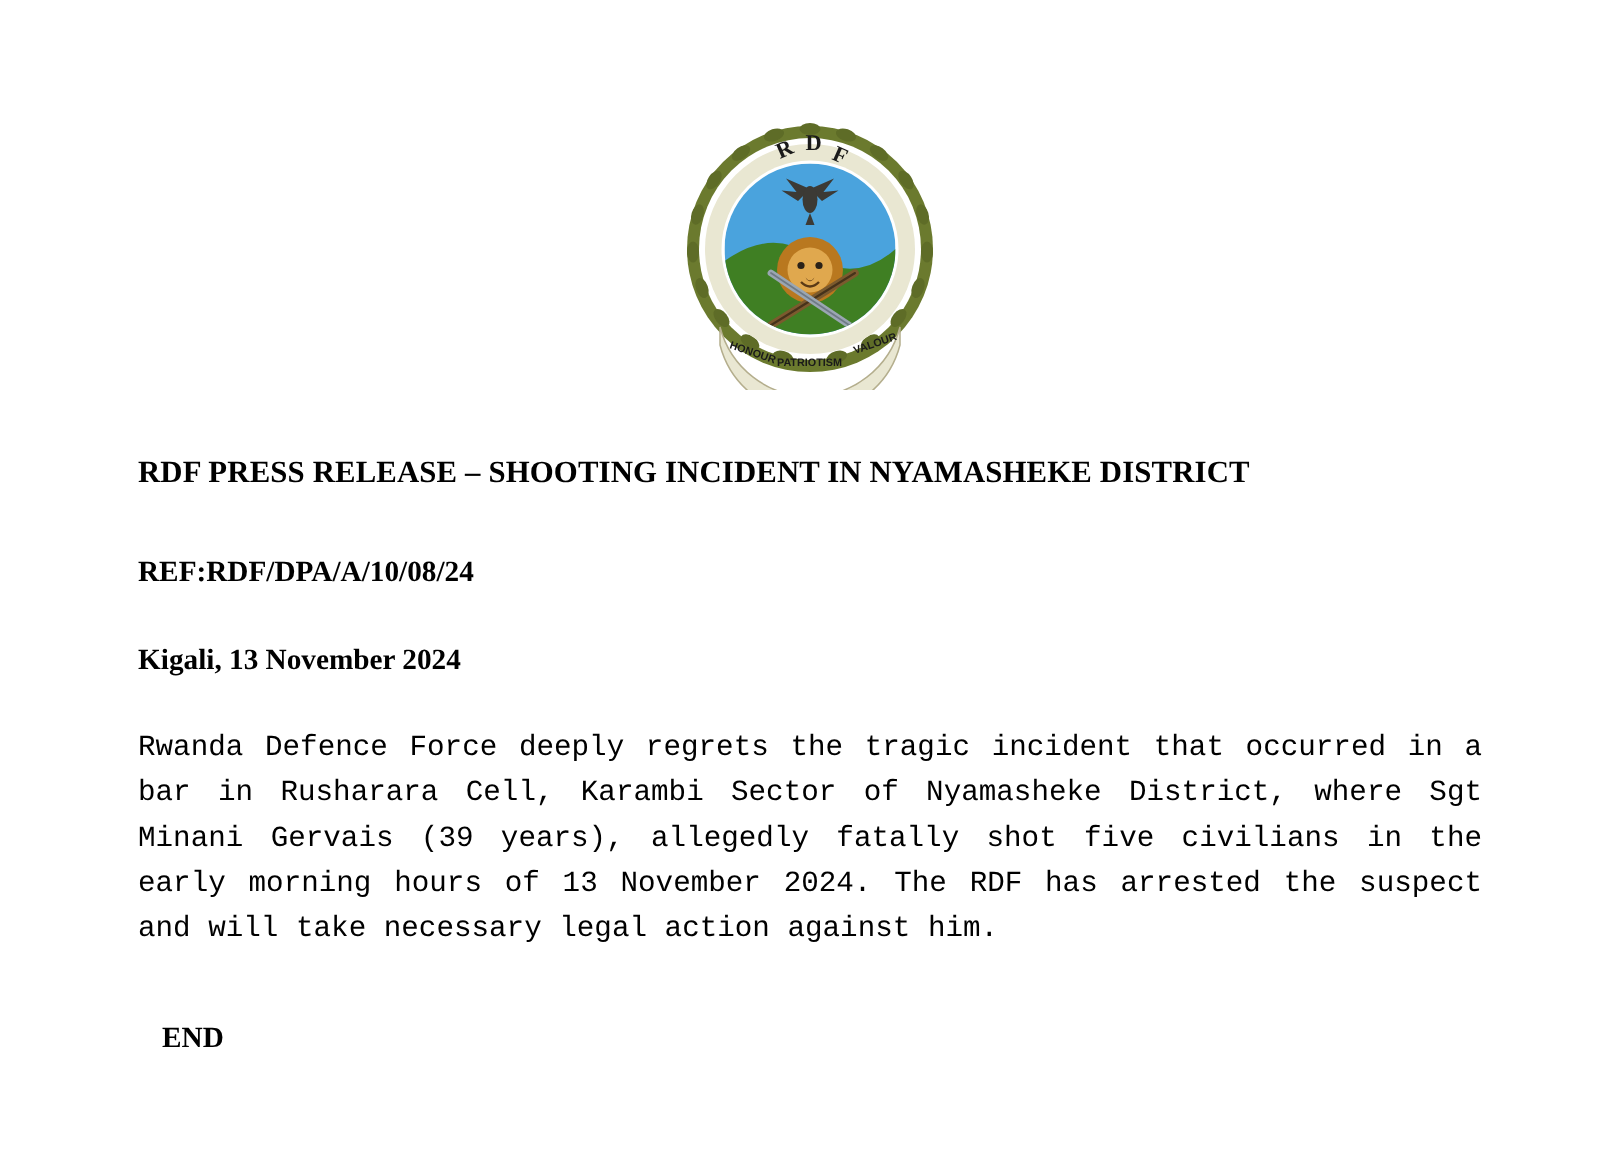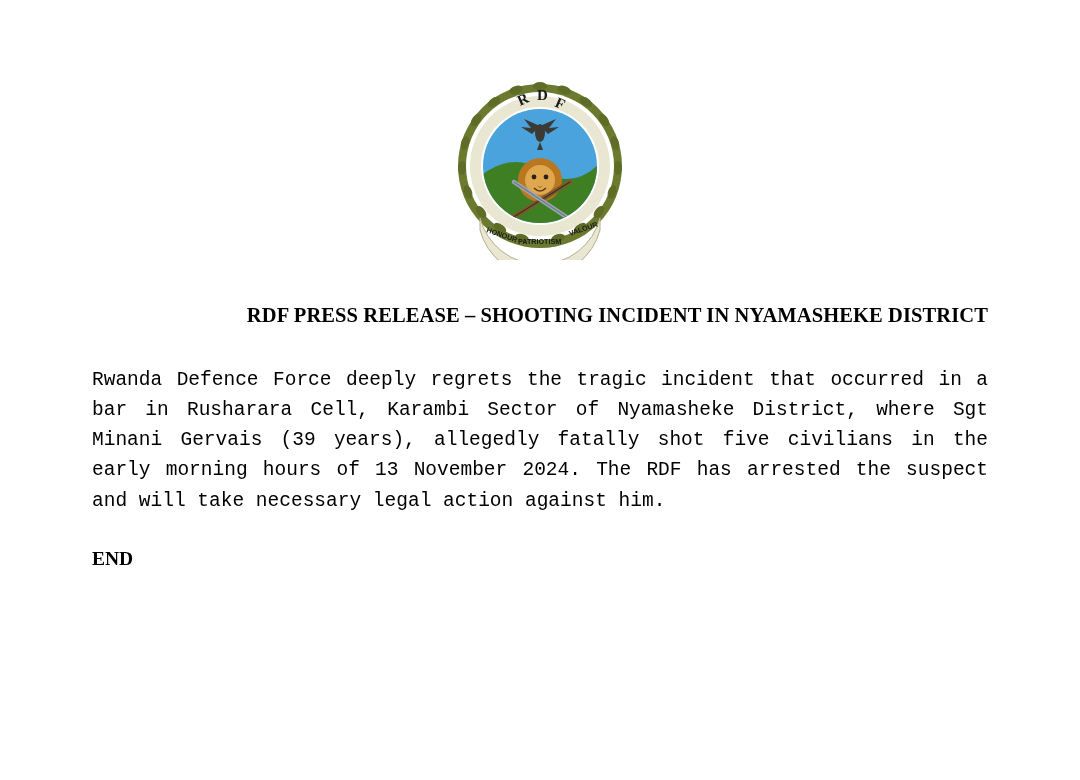--- a/index.html
+++ b/index.html
@@ -36,21 +36,21 @@
     position: relative;
   }
 
   
   .doc {
     padding-top: 40px;
   }
   .doc-title {
     font-size: 20.5px;
     font-weight: bold;
-    text-align: right;
+    text-align: left;
     letter-spacing: 0.1px;
     margin: 0 0 6px 0;
     line-height: 1.5;
   }
   .ref-line,
   .place-date {
     font-size: 19.5px;
     font-weight: bold;
     margin: 0;
     line-height: 1.5;
@@ -62,21 +62,21 @@
     text-align: justify;
     text-justify: inter-word;
     margin: 0;
     line-height: 1.55;
     padding-top: 28px;
     font-family: Liberation Mono, monospace;
   }
   .end-line {
     font-size: 19.5px;
     font-weight: bold;
-    margin: 0;
+    margin: 16px;
     line-height: 1.5;
     padding-top: 28px;
   }
 </style>
 </head>
 <body>
 
 <div class="page">
 
   <div class="emblem-wrap">
@@ -156,21 +156,23 @@
           <text x="64" y="166">PATRIOTISM</text>
           <text x="116" y="158" transform="rotate(-19 116 158)">VALOUR</text>
         </g>
       </svg>
     </div>
   </div>
 
   <div class="doc">
     <h1 class="doc-title">RDF PRESS RELEASE – SHOOTING INCIDENT IN NYAMASHEKE DISTRICT</h1>
 
+    <p class="ref-line">REF:RDF/DPA/A/10/08/24</p>
 
+    <p class="place-date">Kigali, 13 November 2024</p>
 
     <p class="para">Rwanda Defence Force deeply regrets the tragic incident that occurred in a bar in Rusharara Cell, Karambi Sector of Nyamasheke District, where Sgt Minani Gervais (39 years), allegedly fatally shot five civilians in the early morning hours of 13 November 2024. The RDF has arrested the suspect and will take necessary legal action against him.</p>
 
 
     <p class="end-line">END</p>
   </div>
 
 </div>
 
 </body></html>

